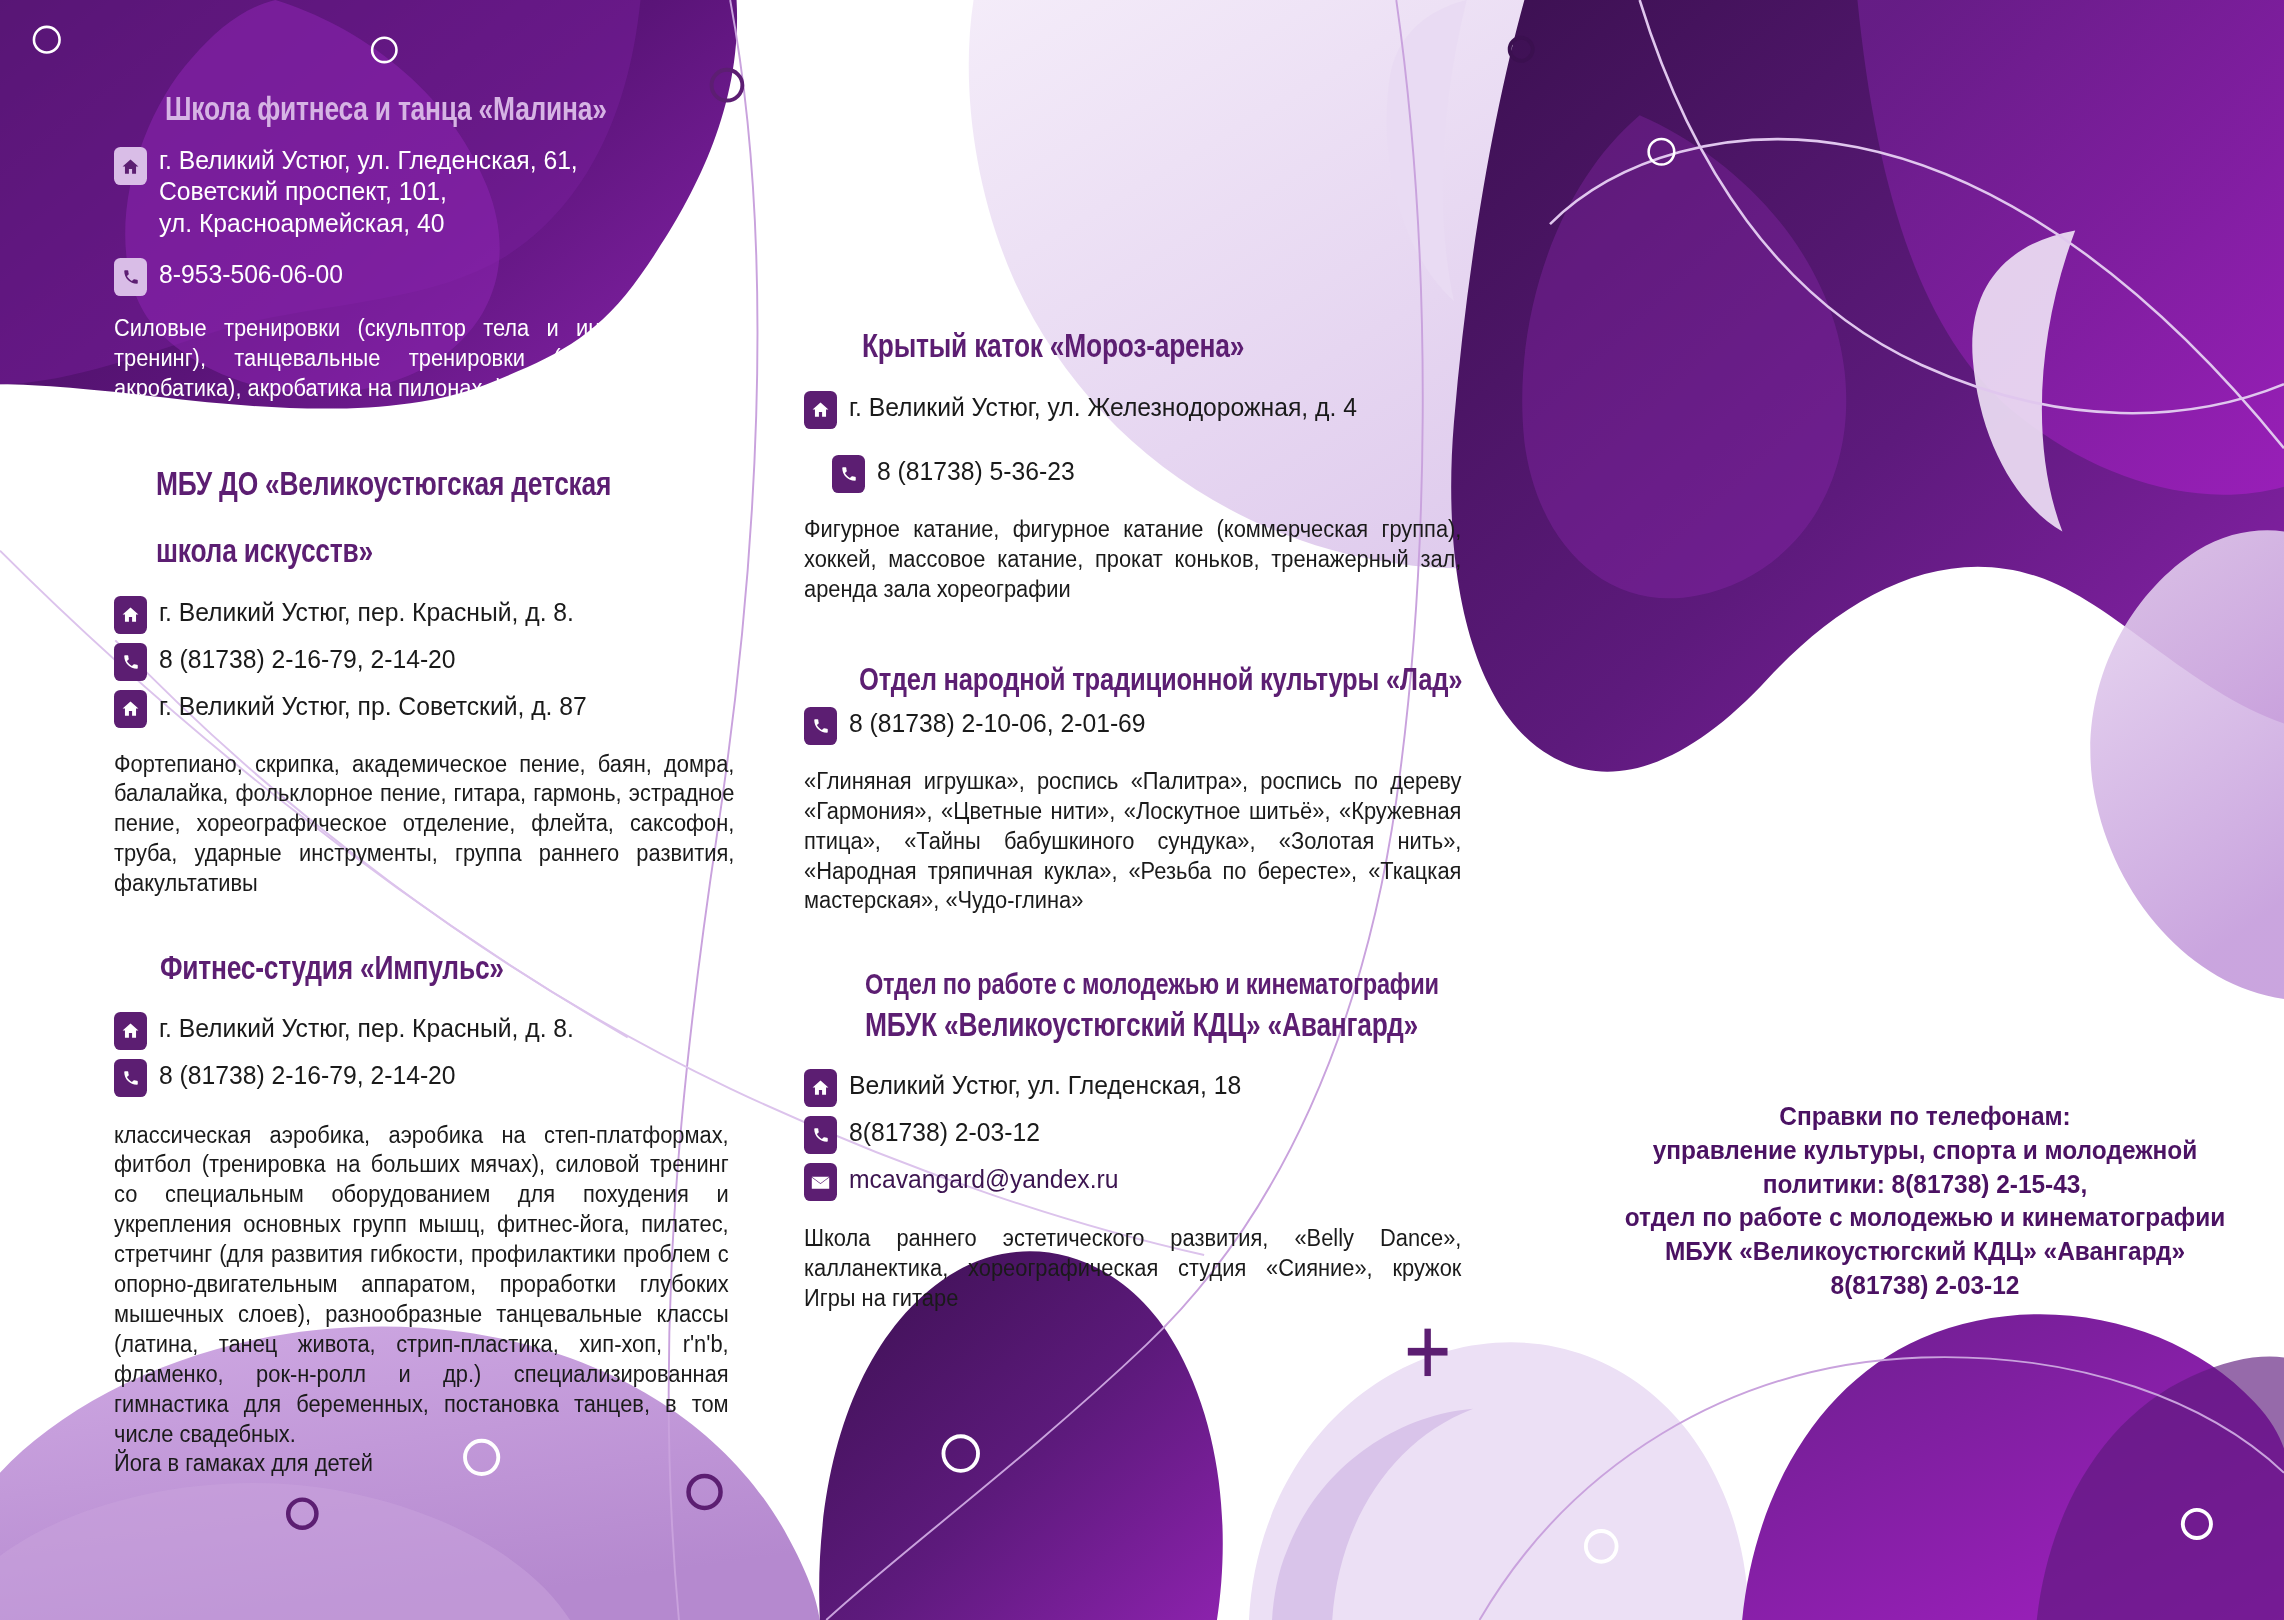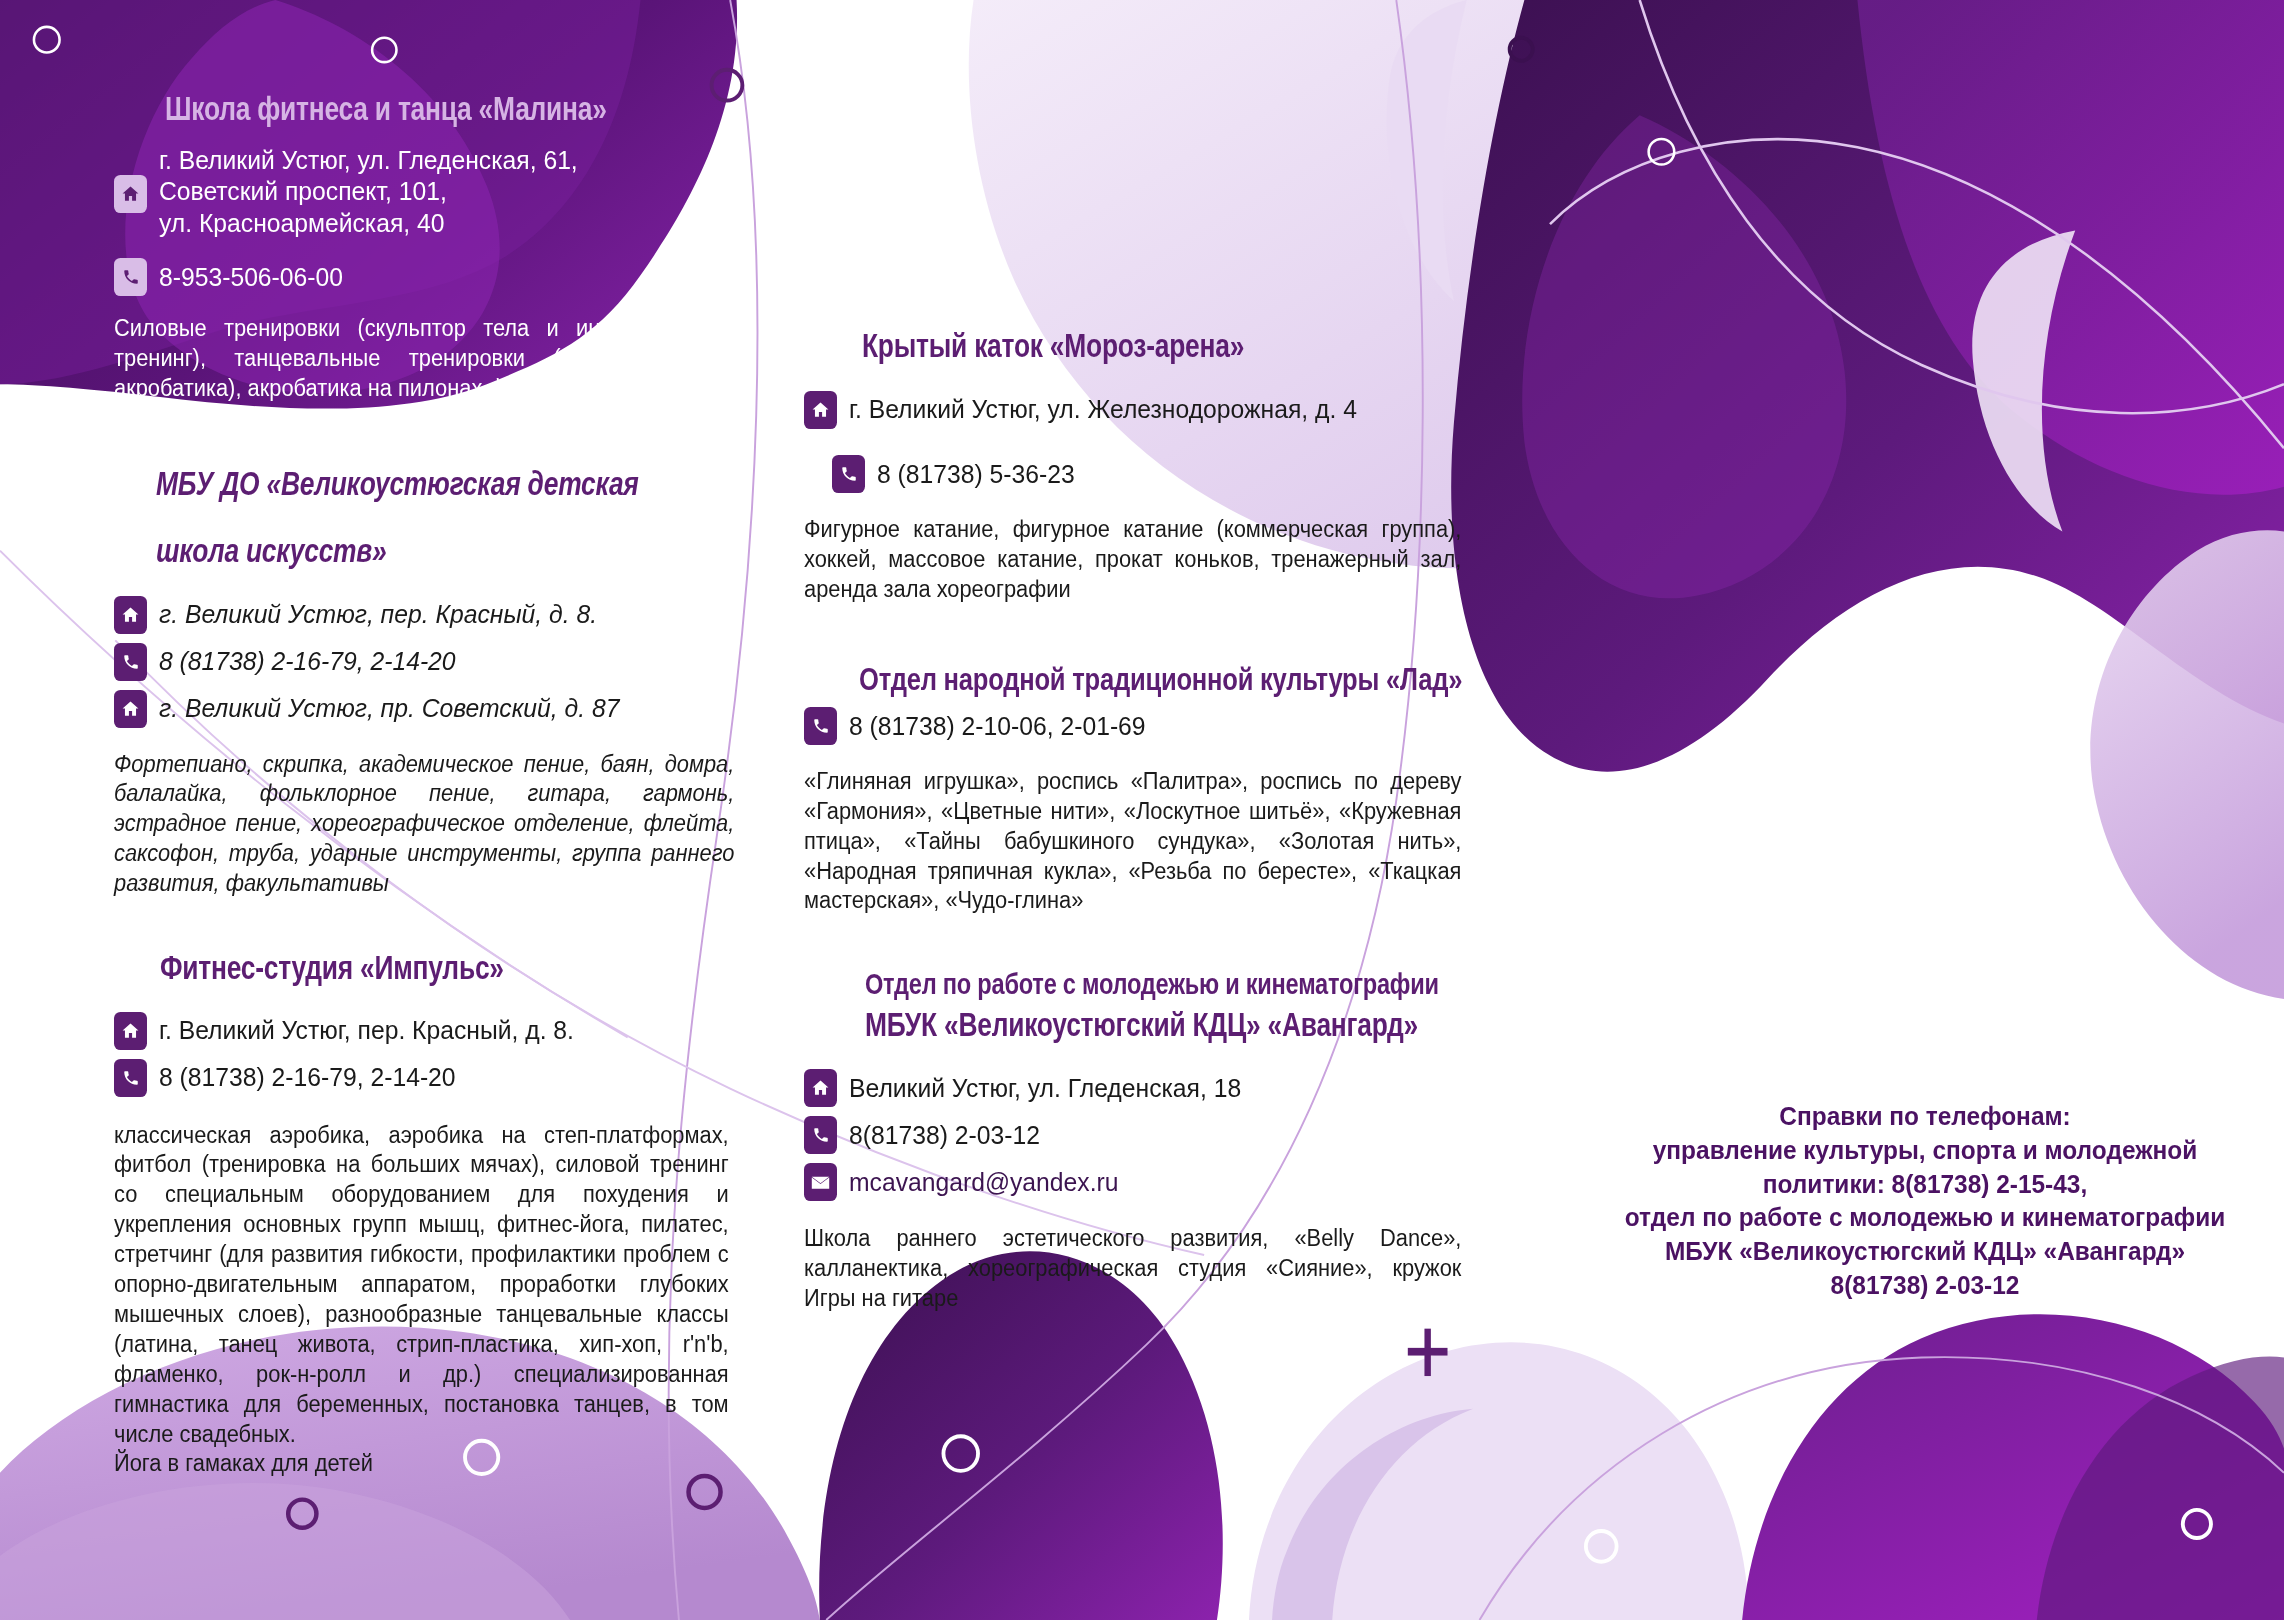--- a/index.html
+++ b/index.html
@@ -16,21 +16,21 @@
     color:#5c1e72;
     font-family:"Liberation Sans", sans-serif;
     font-weight:bold;
     font-stretch:condensed;
     letter-spacing:-0.3px;
     transform:scaleX(0.80);
     transform-origin:left center;
     white-space:nowrap;
   }
   .inst-title.light{color:#d6b4e4;}
-  .contact-row{display:flex;align-items:center;margin:6.4px 0;}
+  .contact-row{display:flex;align-items:flex-start;margin:6.4px 0;}
   .ico{
     width:33px;height:38px;border-radius:6.4px;flex:0 0 auto;
     background:#5c1e72;display:flex;align-items:center;justify-content:center;
     margin-right:11.5px;margin-top:2.6px;
   }
   .ico.light{background:#d9bde7;}
   .ico svg{display:block;}
   .contact-text{
     font-size:26px;line-height:1.22;color:#1a1a1a;
     font-family:"Liberation Sans", sans-serif;
@@ -188,21 +188,21 @@
           <svg width="18" height="18" viewBox="0 0 24 24">
               <path d="M6.6 10.8c1.4 2.8 3.8 5.2 6.6 6.6l2.2-2.2c.3-.3.7-.4 1-.2 1.2.4 2.4.6 3.6.6.6 0 1 .4 1 1V20c0 .6-.4 1-1 1C10.6 21 3 13.4 3 4c0-.6.4-1 1-1h3.4c.6 0 1 .4 1 1 0 1.3.2 2.5.6 3.6.1.4 0 .8-.2 1.1Z" fill="#5c1e72"></path>
             </svg>
         </span>
         <div class="contact-text white" style="margin-top:3.8px;">8-953-506-06-00</div>
       </div>
 
       <div class="desc white" style="margin-top:18px;width:640px;">Силовые тренировки (скульптор тела и интервальный тренинг), танцевальные тренировки (zumba, тверк, акробатика), акробатика на пилонах, йога, стретчинг</div>
     </div>
 
-    <div style="margin-top:61px;font-style:italic;">
+    <div style="margin-top:61px;">
       <div class="inst-title" style="font-size:33px;margin-left:42px;">МБУ ДО «Великоустюгская детская</div>
       <div class="inst-title" style="font-size:33px;margin-left:42px;margin-top:29.5px;">школа искусств»</div>
 
       <div class="contact-row" style="margin-top:23px;">
         <span class="ico">
           <svg width="19" height="19" viewBox="0 0 24 24">
               <path d="M12 3 L22 12 h-3 v9 h-5 v-6 h-4 v6 H5 v-9 H2 Z" fill="#ffffff"></path>
             </svg>
         </span>
         <div class="contact-text" style="margin-top:3.8px;">г. Великий Устюг, пер. Красный, д. 8.</div>

